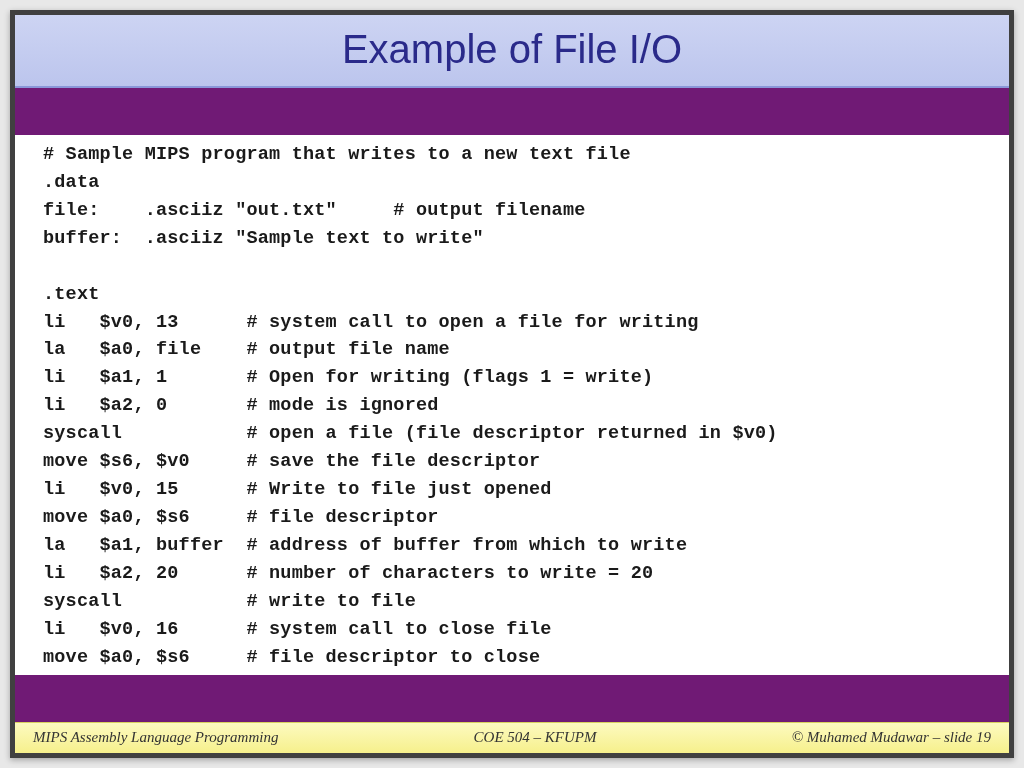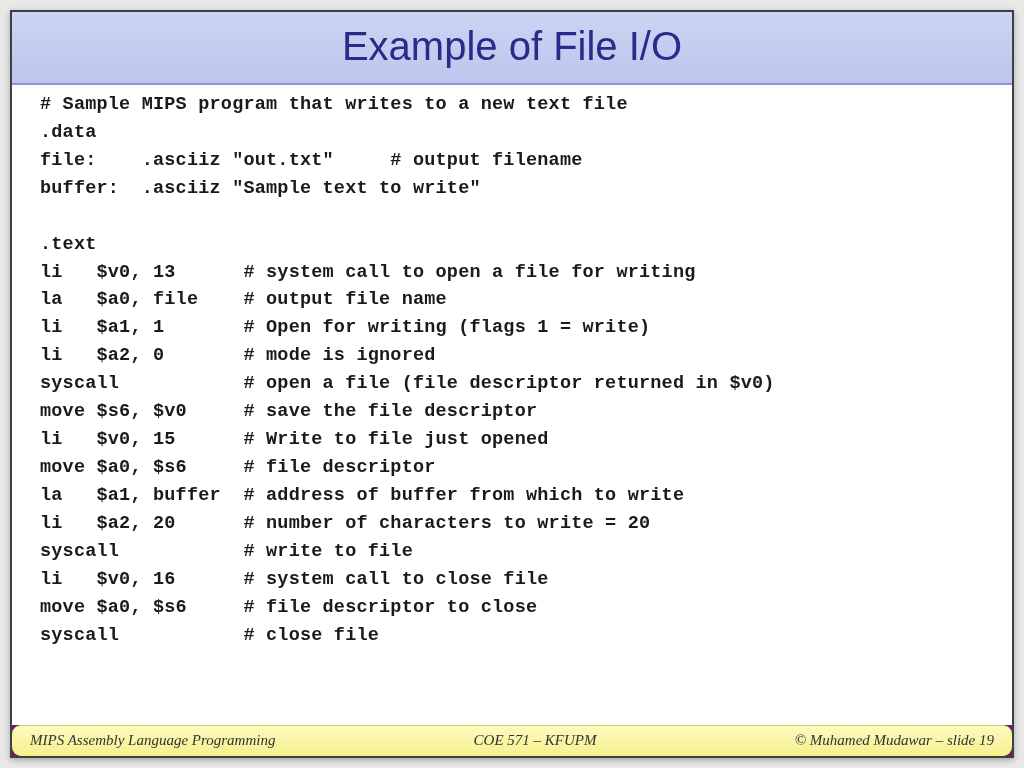--- a/index.html
+++ b/index.html
@@ -8,24 +8,25 @@
     height: 768px;
     background: #e8e8e8;
     font-family: Georgia, 'Times New Roman', serif;
     overflow: hidden;
   }
   .slide {
     width: 1004px;
     height: 748px;
     margin: 10px auto;
     background: #701a75;
-    border: 2px solid #404040;
+    border: 5px solid #404040;
     box-shadow: 0 2px 6px rgba(0,0,0,0.3);
     display: flex;
     flex-direction: column;
+    gap: 47px;
   }
   .title-bar {
     background: #c5cdf0;
     background: linear-gradient(to bottom, #cdd4f3 0%, #bcc5ed 100%);
     border-bottom: 2px solid #8a97d8;
     padding: 12px 0 14px 0;
     text-align: center;
   }
   .title-bar h1 {
     font-family: 'Comic Sans MS', 'Comic Sans', cursive, sans-serif;
@@ -53,21 +54,20 @@
     background: linear-gradient(to bottom, #fdfac0 0%, #f6f08c 100%);
     border-top: 1px solid #d8d060;
     display: flex;
     justify-content: space-between;
     align-items: center;
     padding: 6px 18px 7px 18px;
     font-family: 'Times New Roman', Times, serif;
     font-style: italic;
     font-size: 15px;
     color: #333;
-    border-radius: 9px;
   }
   .footer .left { text-align: left; }
   .footer .center { text-align: center; }
   .footer .right { text-align: right; }
 </style>
 </head>
 <body>
 
 <div class="slide">
   <div class="title-bar">
@@ -90,16 +90,16 @@
 move $a0, $s6     # file descriptor
 la   $a1, buffer  # address of buffer from which to write
 li   $a2, 20      # number of characters to write = 20
 syscall           # write to file
 li   $v0, 16      # system call to close file
 move $a0, $s6     # file descriptor to close
 syscall           # close file</pre>
   </div>
   <div class="footer">
     <span class="left">MIPS Assembly Language Programming</span>
-    <span class="center">COE 571 – KFUPM</span>
+    <span class="center">COE 504 – KFUPM</span>
     <span class="right">© Muhamed Mudawar – slide 19</span>
   </div>
 </div>
 
 </body></html>

